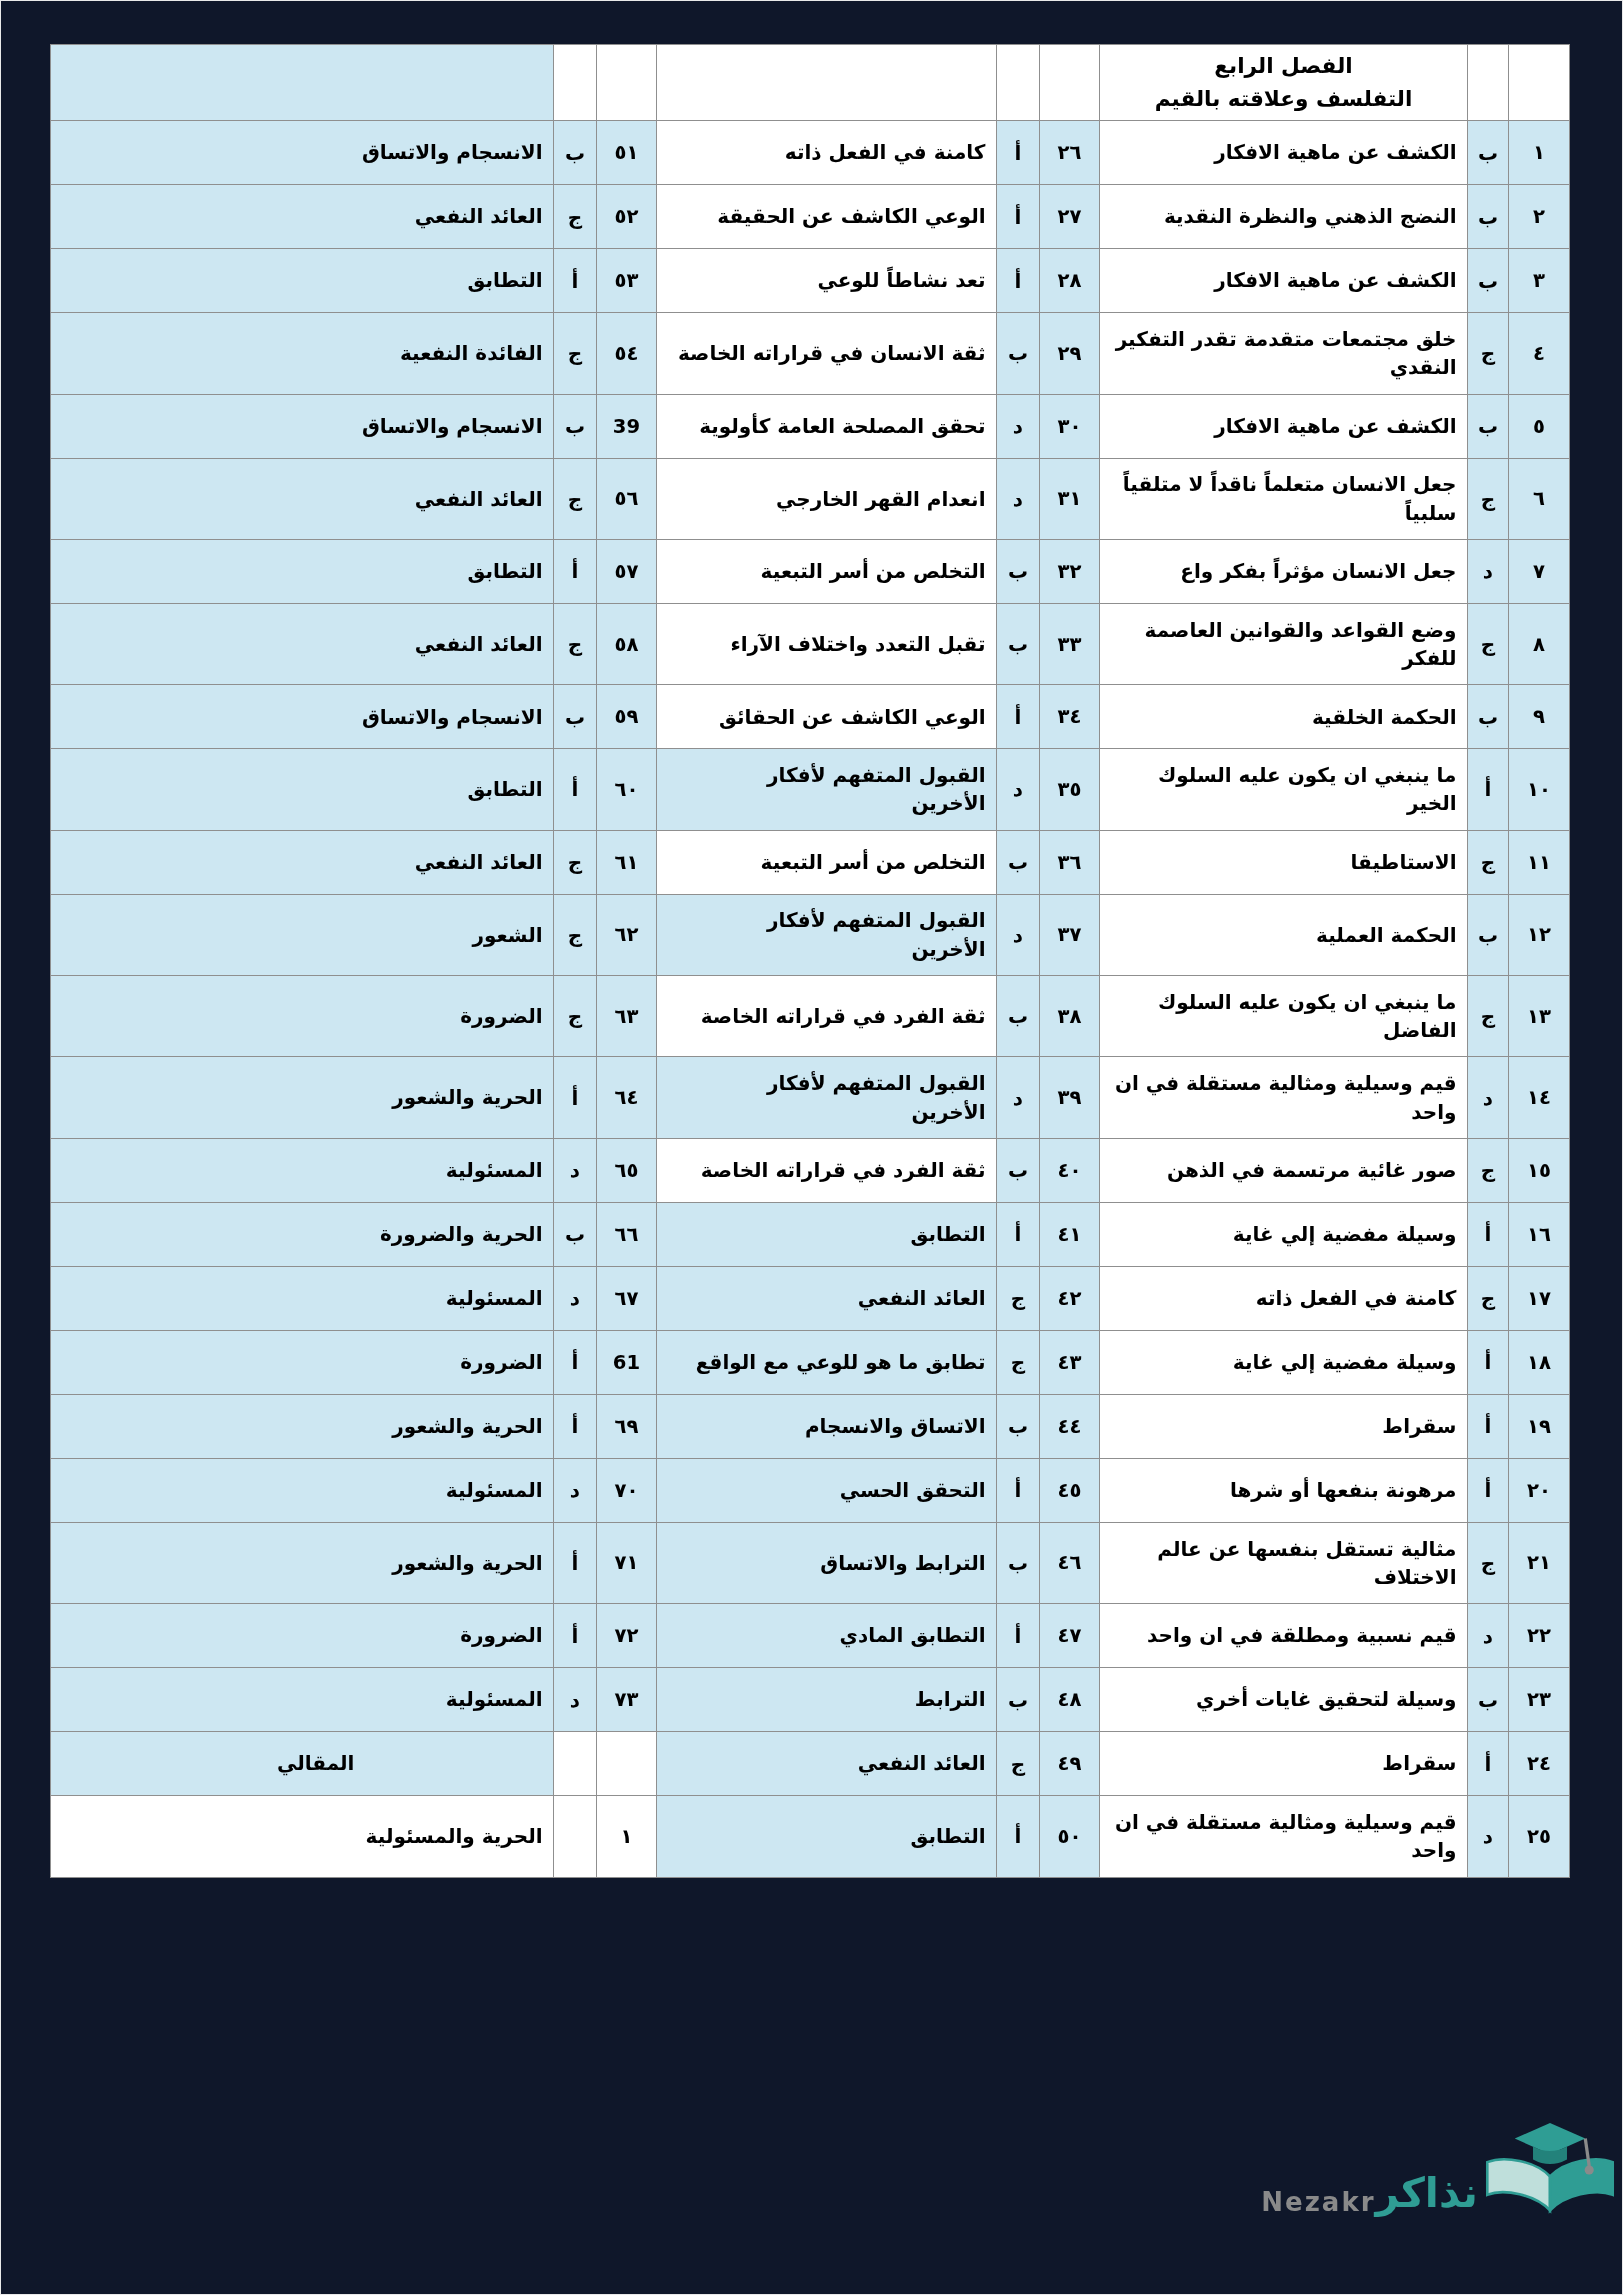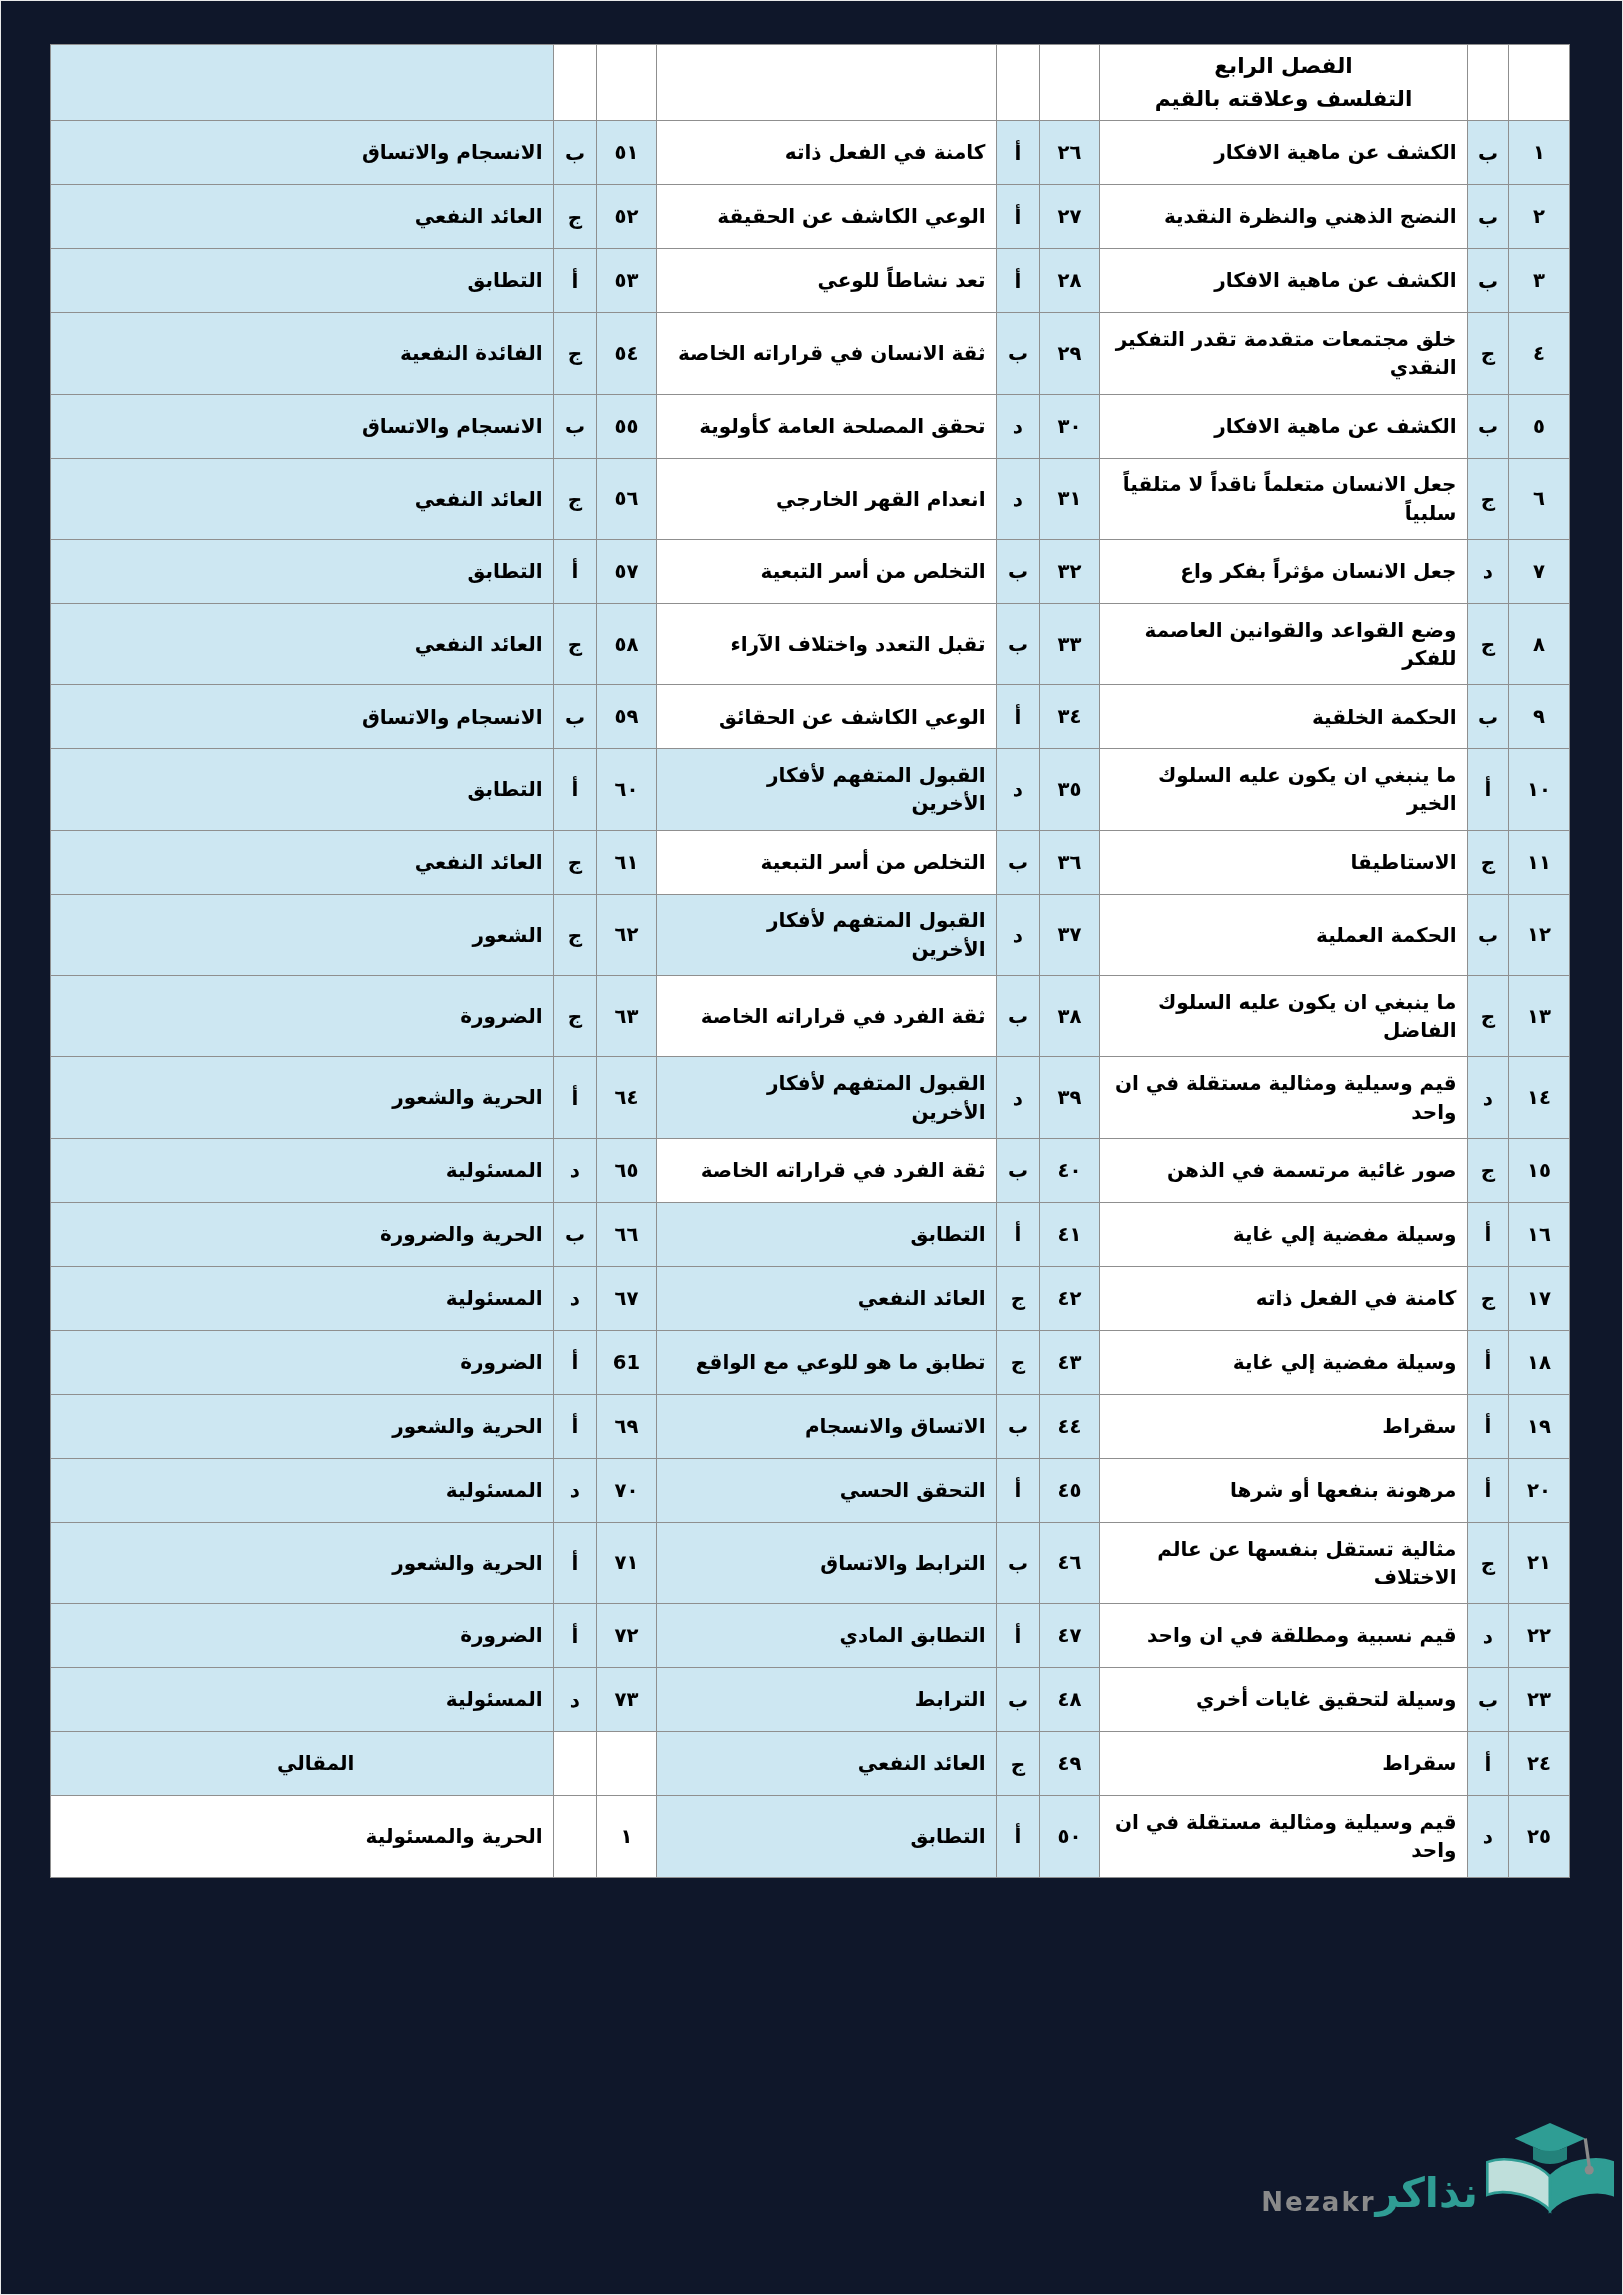--- a/index.html
+++ b/index.html
@@ -135,21 +135,21 @@
           <td class="let">ج</td>
           <td class="txt hl">الفائدة النفعية</td>
         </tr>
         <tr>
           <td class="num">٥</td>
           <td class="let">ب</td>
           <td class="txt">الكشف عن ماهية الافكار</td>
           <td class="num">٣٠</td>
           <td class="let">د</td>
           <td class="txt">تحقق المصلحة العامة كأولوية</td>
-          <td class="num">٥٥</td>
+          <td class="num">39</td>
           <td class="let">ب</td>
           <td class="txt hl">الانسجام والاتساق</td>
         </tr>
         <tr>
           <td class="num">٦</td>
           <td class="let">ج</td>
           <td class="txt">جعل الانسان متعلماً ناقداً لا متلقياً سلبياً</td>
           <td class="num">٣١</td>
           <td class="let">د</td>
           <td class="txt">انعدام القهر الخارجي</td>

